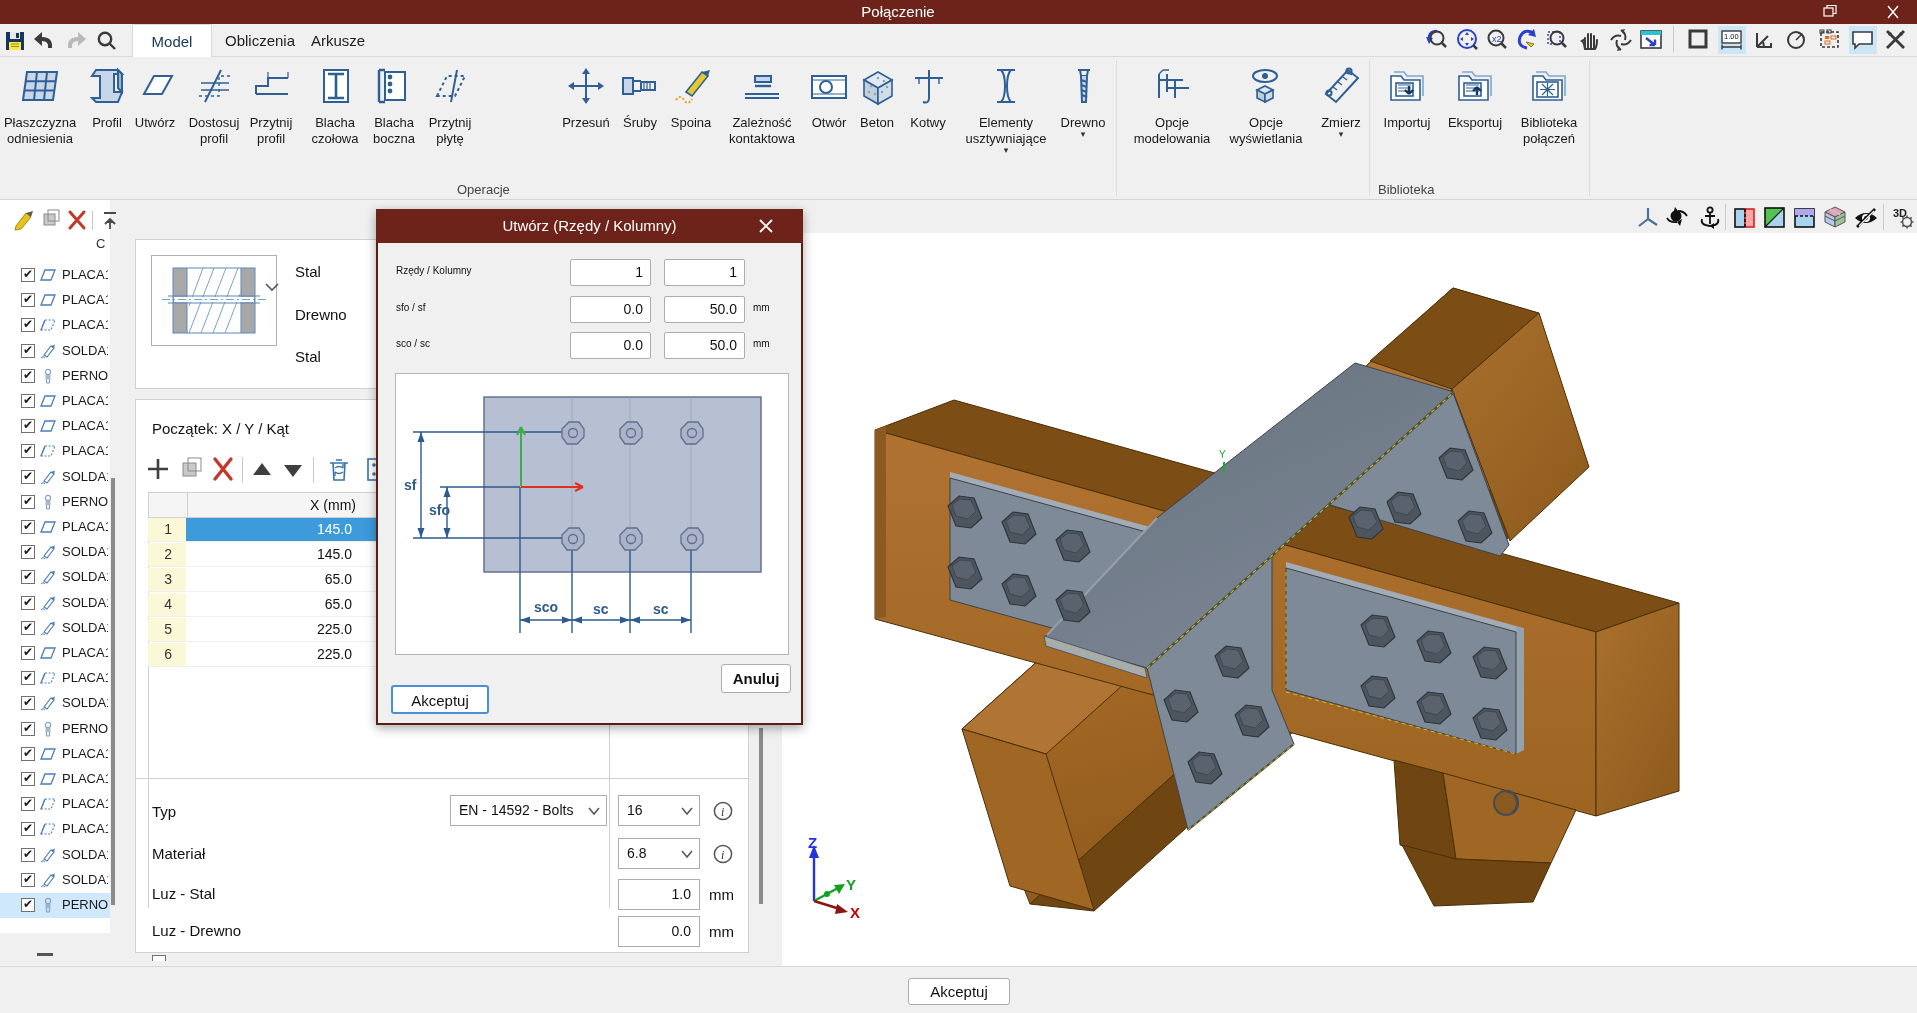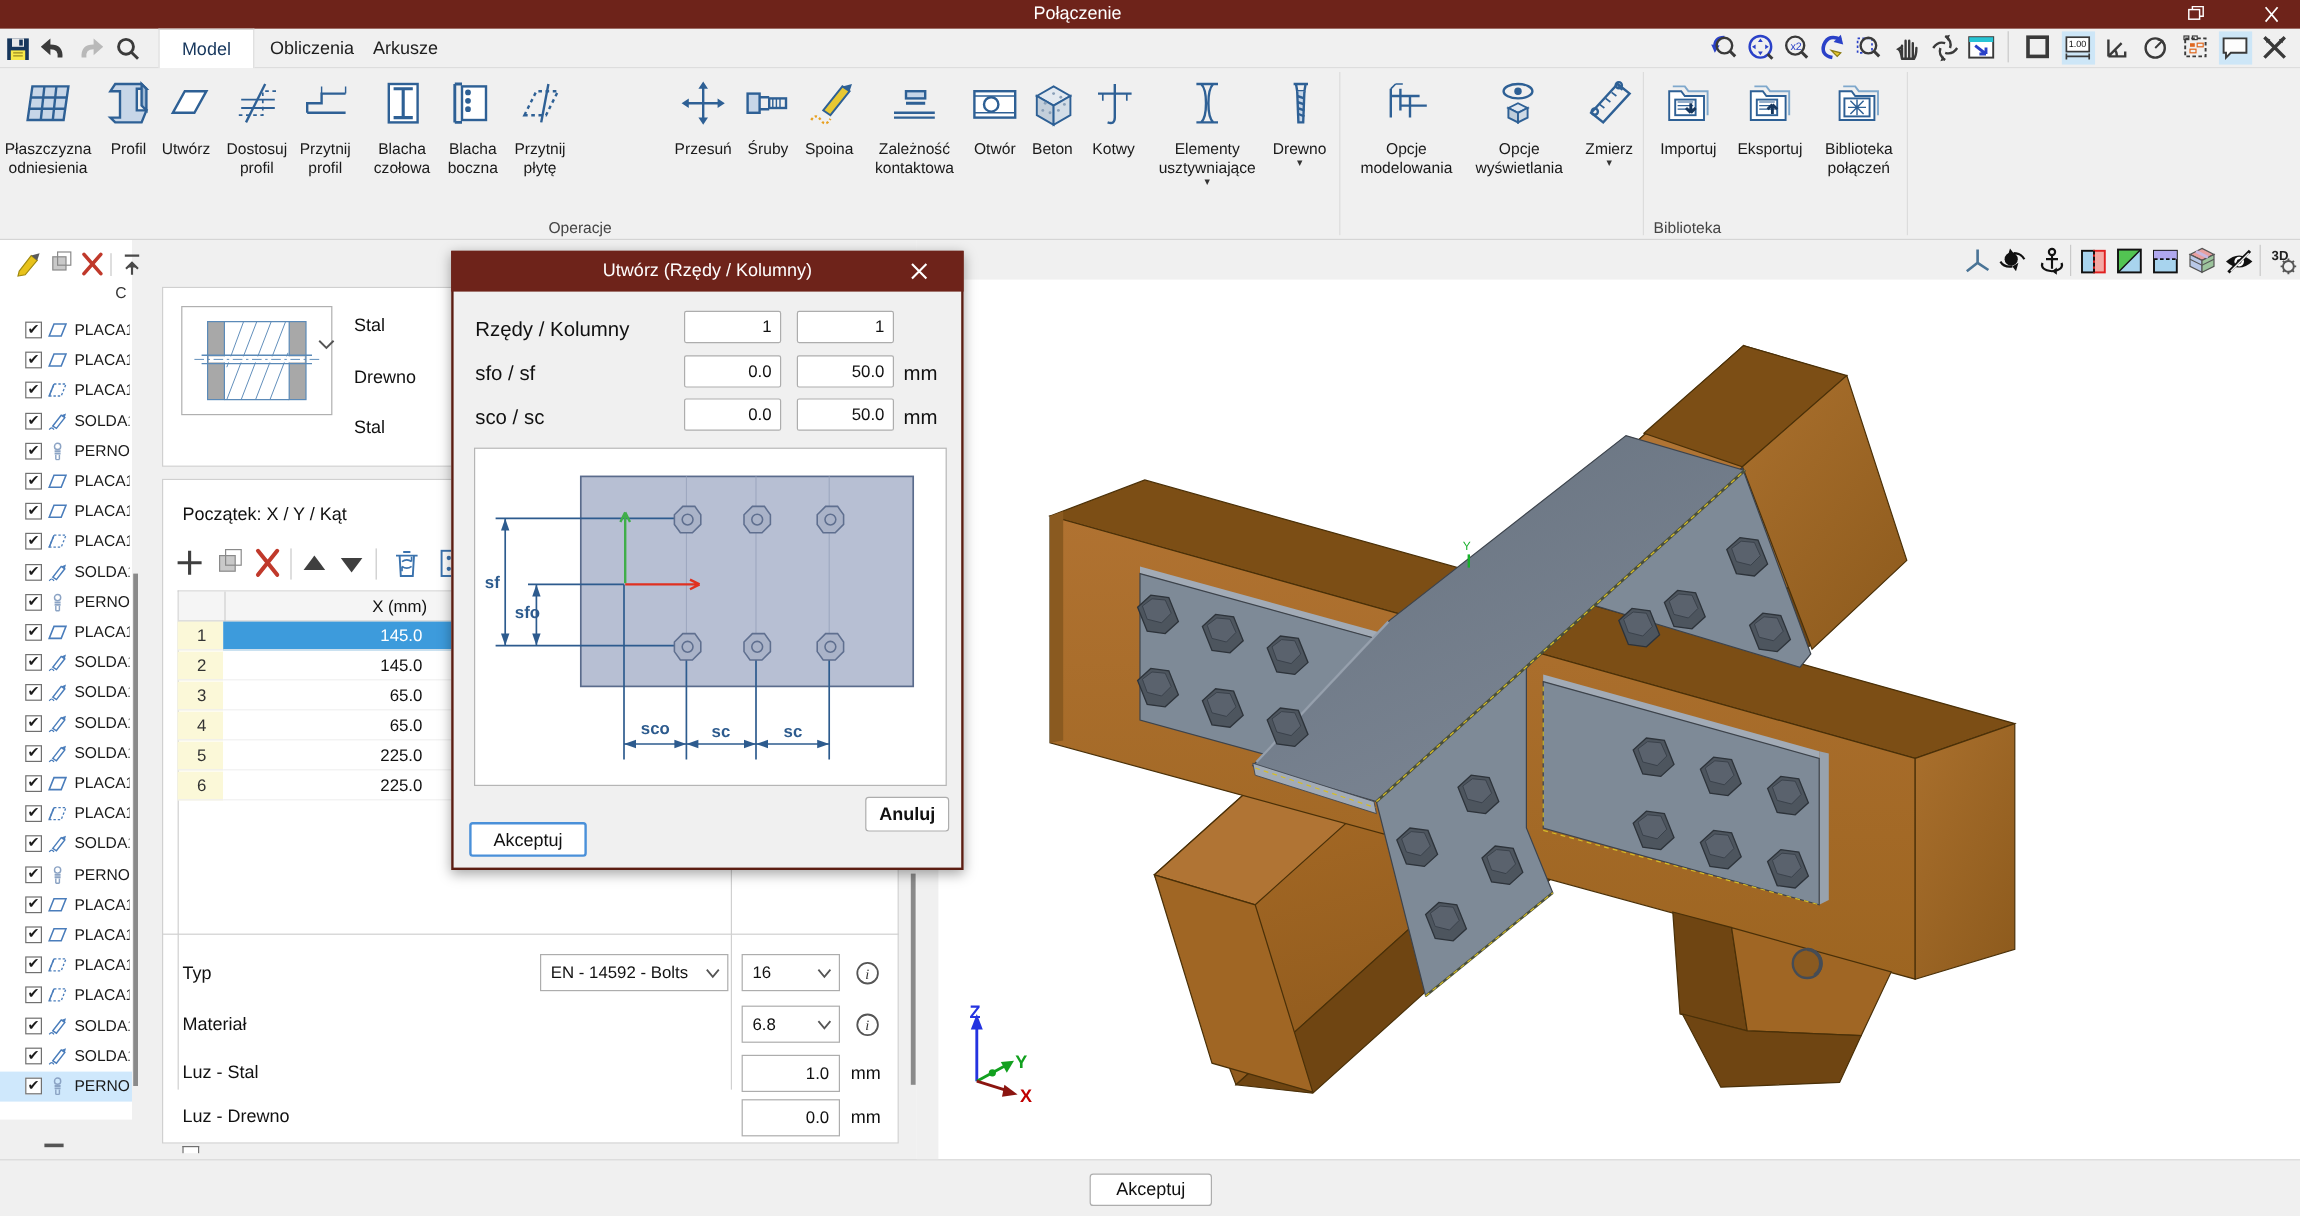--- a/index.html
+++ b/index.html
@@ -20,21 +20,21 @@
 .trow { position:absolute; left:0; width:110px; height:25px; }
 .trow .cb { position:absolute; left:21px; top:5px; width:14px; height:14px; border:1px solid #707070; background:#fff; }
 .trow .cb:after { content:"✔"; position:absolute; left:1px; top:-2px; font-size:12px; color:#1a1a1a; }
 .trow .txt { position:absolute; left:62px; top:4px; font-size:13px; color:#1a1a1a; white-space:nowrap; overflow:hidden; width:46px; }
 .trow .tic { position:absolute; left:40px; top:4px; }
 #midpanel { position:absolute; left:135px; top:239px; width:614px; height:714px; }
 .mbox { position:absolute; background:#fff; border:1px solid #d0d0d0; }
 #dialog { z-index:50; position:absolute; left:376px; top:209px; width:427px; height:516px; background:#f0f0f0; border:2px solid #5c1d12; box-shadow:0 3px 10px rgba(0,0,0,0.35); }
 #dlgtitle { position:absolute; left:-2px; top:-2px; width:427px; height:34px; background:#6e231a; color:#fff; font-size:15px; text-align:center; line-height:34px; }
 .fld { position:absolute; height:27px; background:#fff; border:1px solid #adadad; border-radius:2px; font-size:14px; color:#111; text-align:right; padding:4px 7px 0 0; }
-.dlbl { position:absolute; font-size:17px; color:#111; }
+.dlbl { position:absolute; font-size:10px; color:#111; }
 .btn { position:absolute; background:#fff; border:1px solid #adadad; border-radius:3px; font-size:15px; color:#111; text-align:center; }
 #footer { position:absolute; left:0; top:966px; width:1917px; height:47px; background:#f0f0f0; border-top:1px solid #d9d9d9; }
 #viewport { position:absolute; left:764px; top:200px; width:1153px; height:766px; background:#fff; }
 #vptools { position:absolute; left:764px; top:200px; width:1153px; height:33px; background:#f0f0f0; }
 </style>
 </head>
 <body>
 <svg width="0" height="0" style="position:absolute">
 <defs>
 <g id="i-grid">

